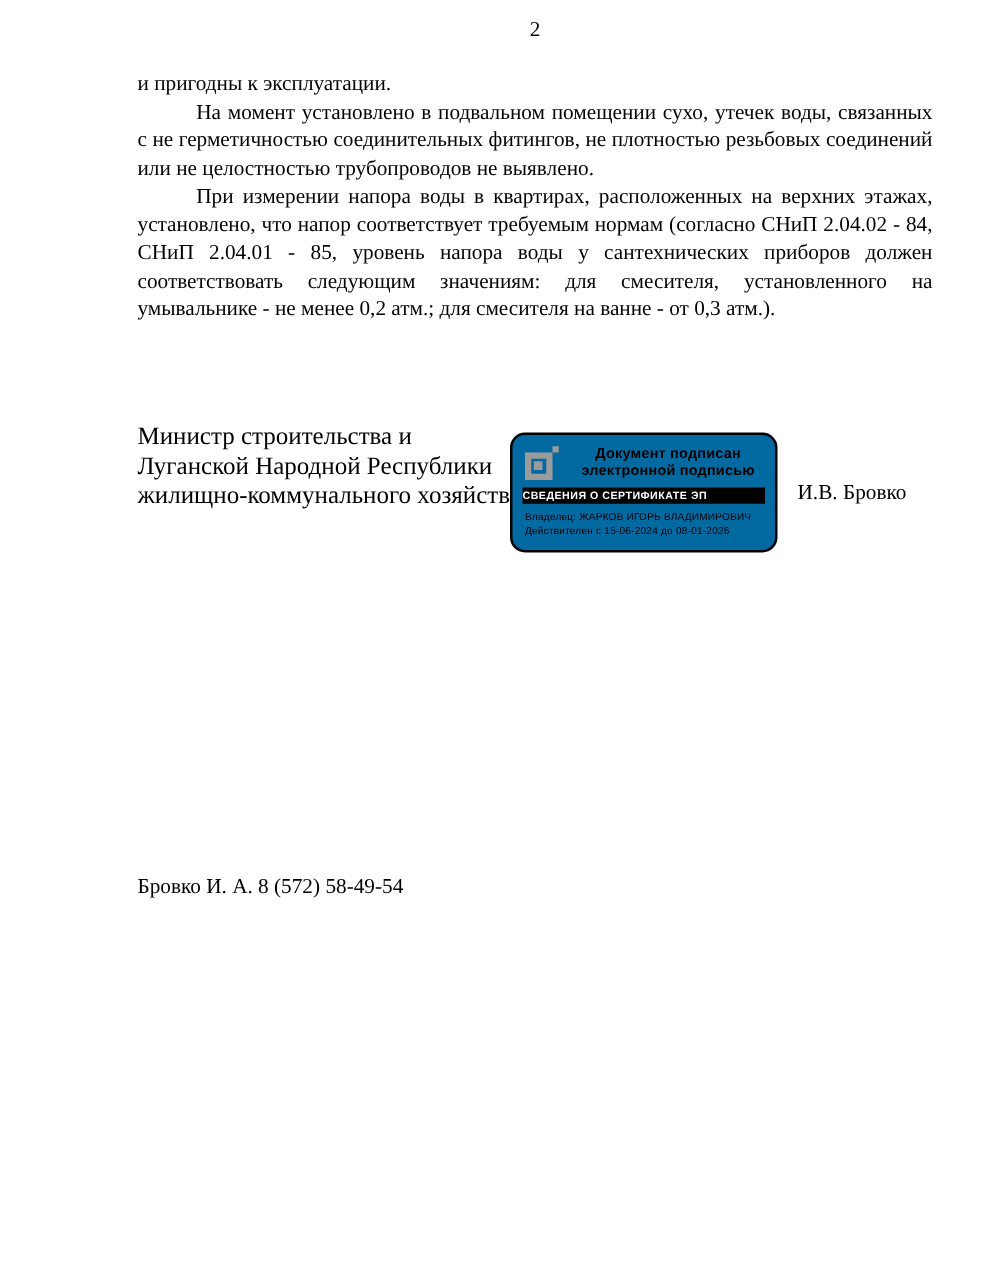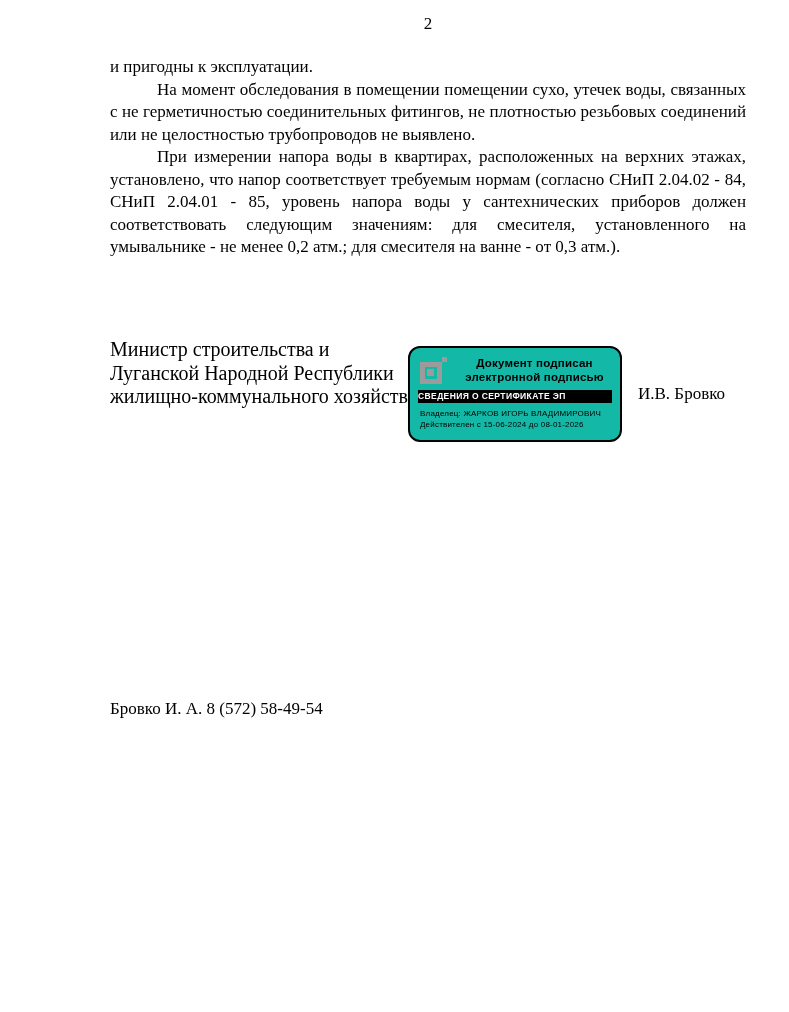--- a/index.html
+++ b/index.html
@@ -39,21 +39,21 @@
   }
   .signer-name {
     position: absolute;
     top: 384px; left: 638px;
     font-size: 17px;
   }
   .stamp {
     position: absolute;
     top: 346px; left: 408px;
     width: 210px; height: 92px;
-    background: #14b8a6;
+    background: #0369a1;
     border: 2px solid #000000;
     border-radius: 12px;
     font-family: "Liberation Sans", sans-serif;
     box-sizing: content-box;
   }
   .stamp-header {
     display: flex;
     align-items: center;
     padding: 8px 10px 4px 10px;
     gap: 12px;
@@ -111,21 +111,21 @@
 </style>
 </head>
 <body>
 
 <div class="page">
 
   <div class="page-number">2</div>
 
   <div class="body-text">
     <p class="no-indent">и пригодны к эксплуатации.</p>
-    <p>На момент обследования в помещении помещении сухо, утечек воды, связанных с не герметичностью соединительных фитингов, не плотностью резьбовых соединений или не целостностью трубопроводов не выявлено.</p>
+    <p>На момент установлено в подвальном помещении сухо, утечек воды, связанных с не герметичностью соединительных фитингов, не плотностью резьбовых соединений или не целостностью трубопроводов не выявлено.</p>
     <p>При измерении напора воды в квартирах, расположенных на верхних этажах, установлено, что напор соответствует требуемым нормам (согласно СНиП 2.04.02 - 84, СНиП 2.04.01 - 85, уровень напора воды у сантехнических приборов должен соответствовать следующим значениям: для смесителя, установленного на умывальнике - не менее 0,2 атм.; для смесителя на ванне - от 0,3 атм.).</p>
   </div>
 
   <div class="ministry">
     <div>Министр строительства и</div>
     <div>Луганской Народной Республики</div>
     <div>жилищно-коммунального хозяйства</div>
   </div>
 
   <div class="stamp">

